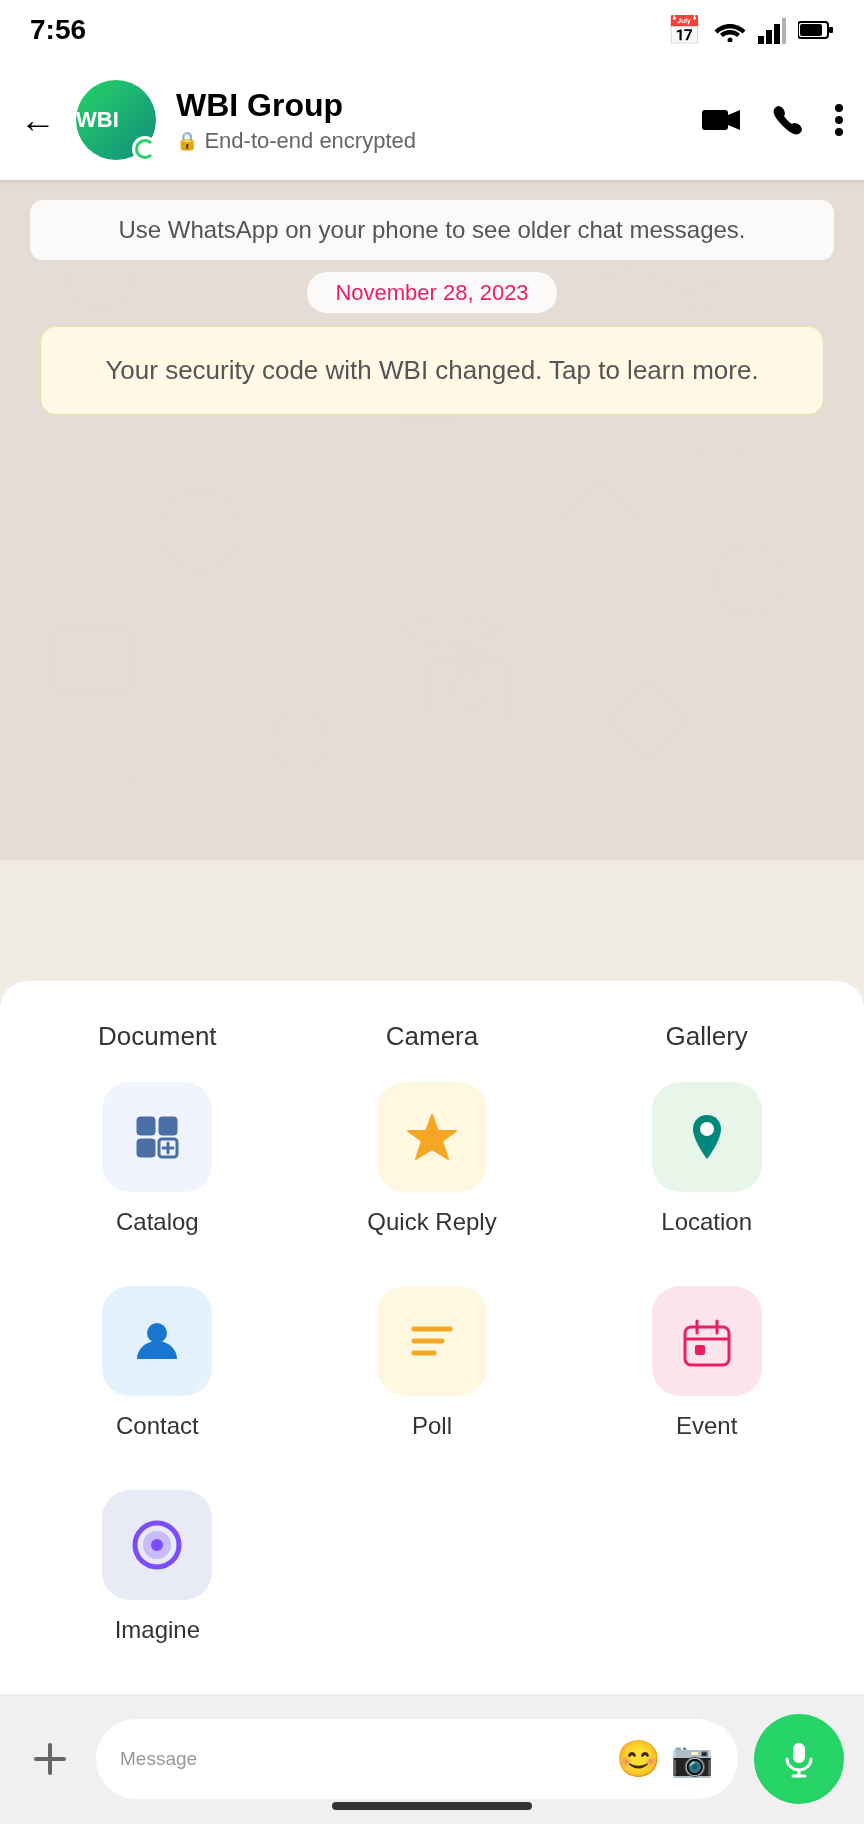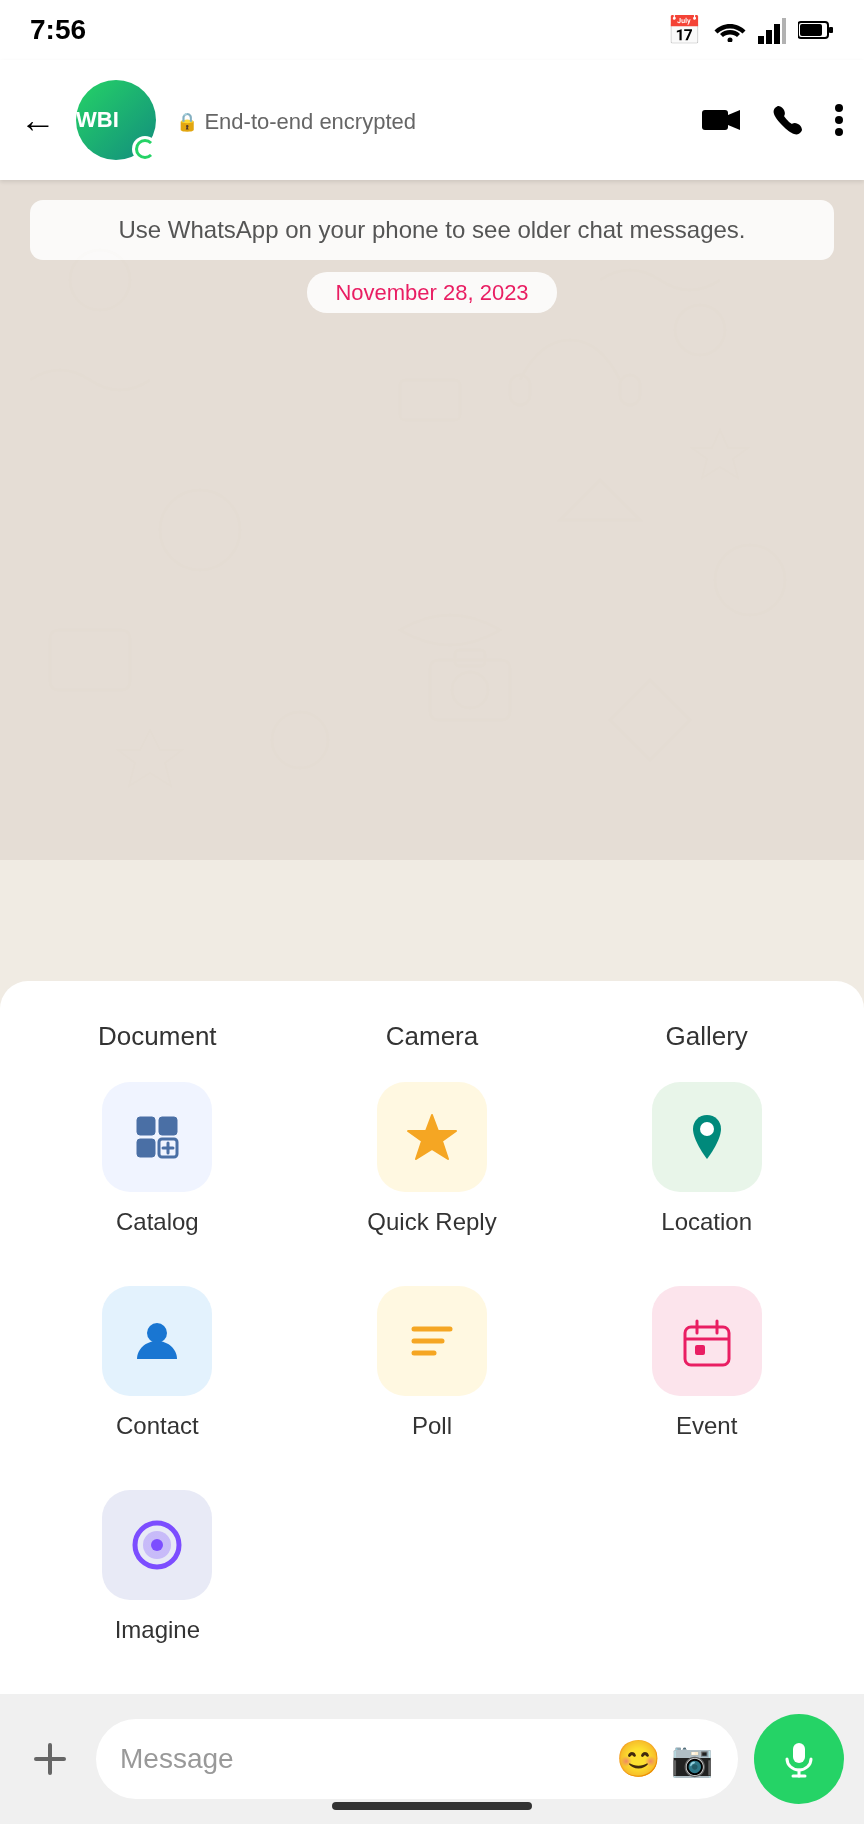--- a/index.html
+++ b/index.html
@@ -283,21 +283,21 @@
       flex: 1;
       height: 80px;
       background: #fff;
       border-radius: 40px;
       display: flex;
       align-items: center;
       padding: 0 24px;
     }
 
     .message-placeholder {
-      font-size: 28px;
+      font-size: 19px;
       color: #999;
     }
 
     .emoji-btn {
       font-size: 36px;
       cursor: pointer;
       margin-left: 10px;
     }
 
     .camera-btn {
@@ -366,20 +366,21 @@
 
 <div class="header">
   <span class="back-btn">←</span>
   <div class="avatar">
     <span>WBI</span>
     <div class="avatar-ring">
       <div class="avatar-ring-inner"></div>
     </div>
   </div>
   <div class="header-info">
+    <div class="header-name">WBI Group</div>
     <div class="header-sub">
       <span class="lock-icon">🔒</span>
       <span>End-to-end encrypted</span>
     </div>
   </div>
   <div class="header-actions">
     <span class="header-action-btn">
       <svg width="40" height="28" viewBox="0 0 40 28" fill="none">
         <rect x="0" y="4" width="26" height="20" rx="3" fill="#000"></rect>
         <path d="M26 9L38 4V24L26 19V9Z" fill="#000"></path>
@@ -434,20 +435,23 @@
   </svg>
 
   <div class="notice-banner">
     <span>Use WhatsApp on your phone to see older chat messages.</span>
   </div>
 
   <div class="date-badge">
     <span>November 28, 2023</span>
   </div>
 
+  <div class="security-notice">
+    <span>Your security code with WBI changed. Tap to learn more.</span>
+  </div>
 </div>
 
 <div class="attachment-menu">
 
   <div class="row-labels">
     <div class="row-label-item">
       <span>Document</span>
     </div>
     <div class="row-label-item">
       <span>Camera</span>

